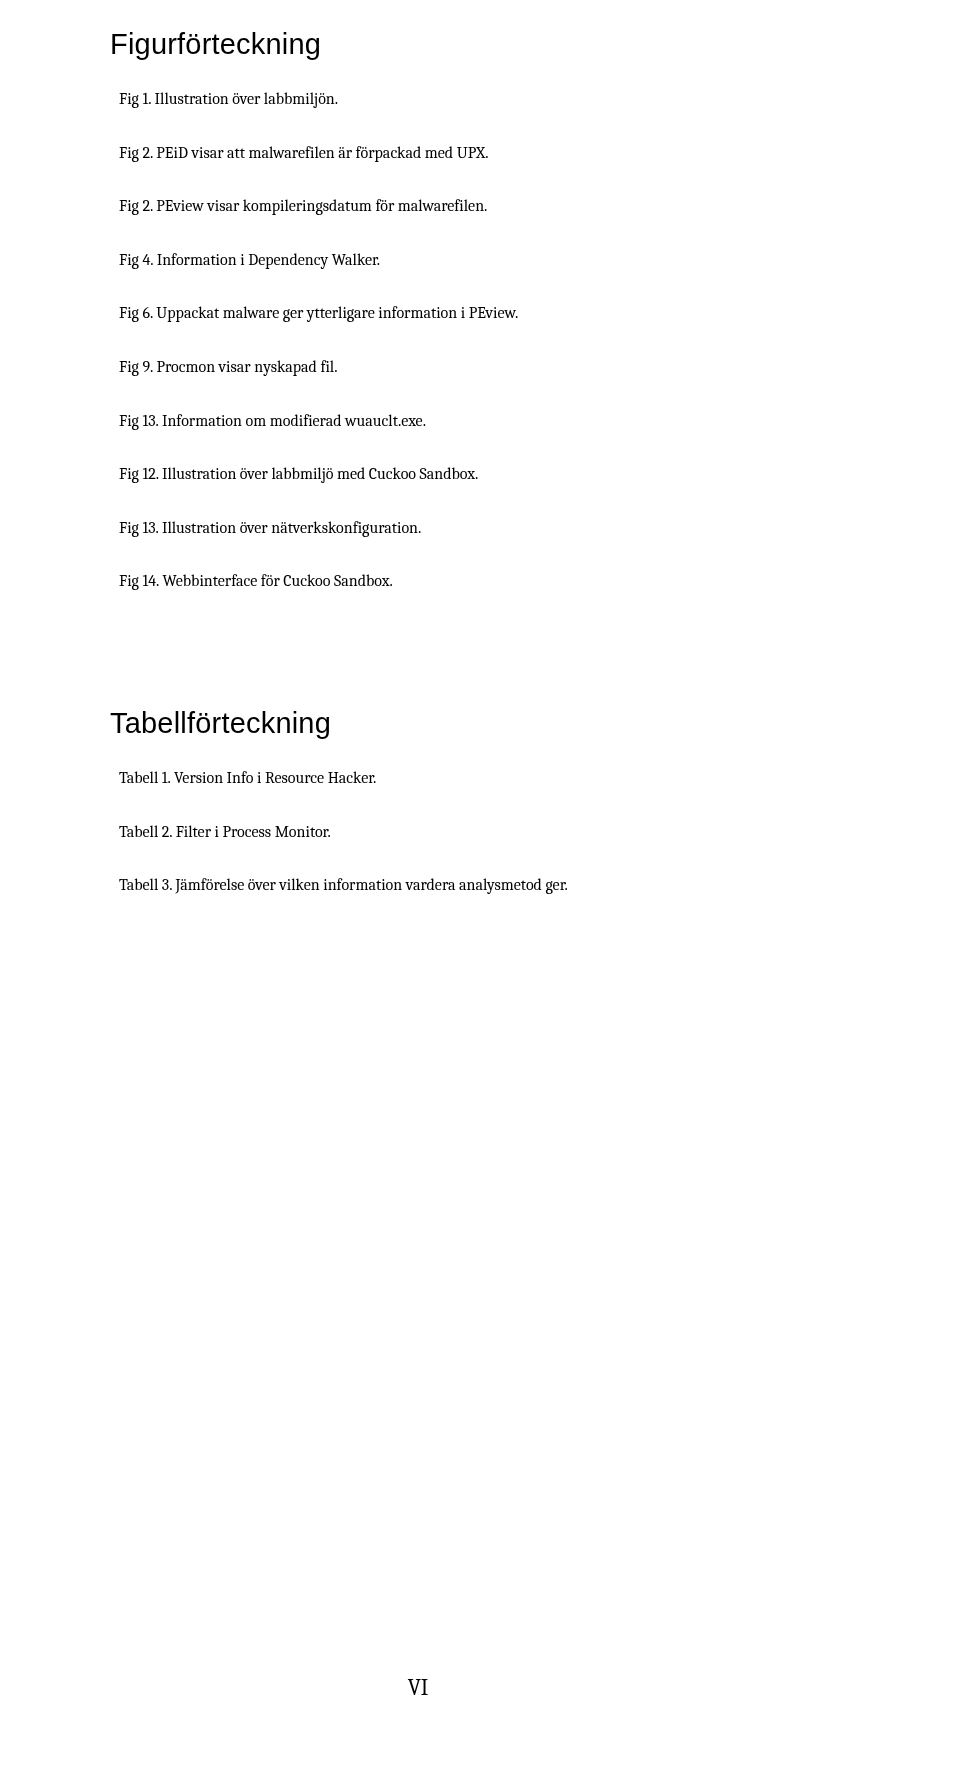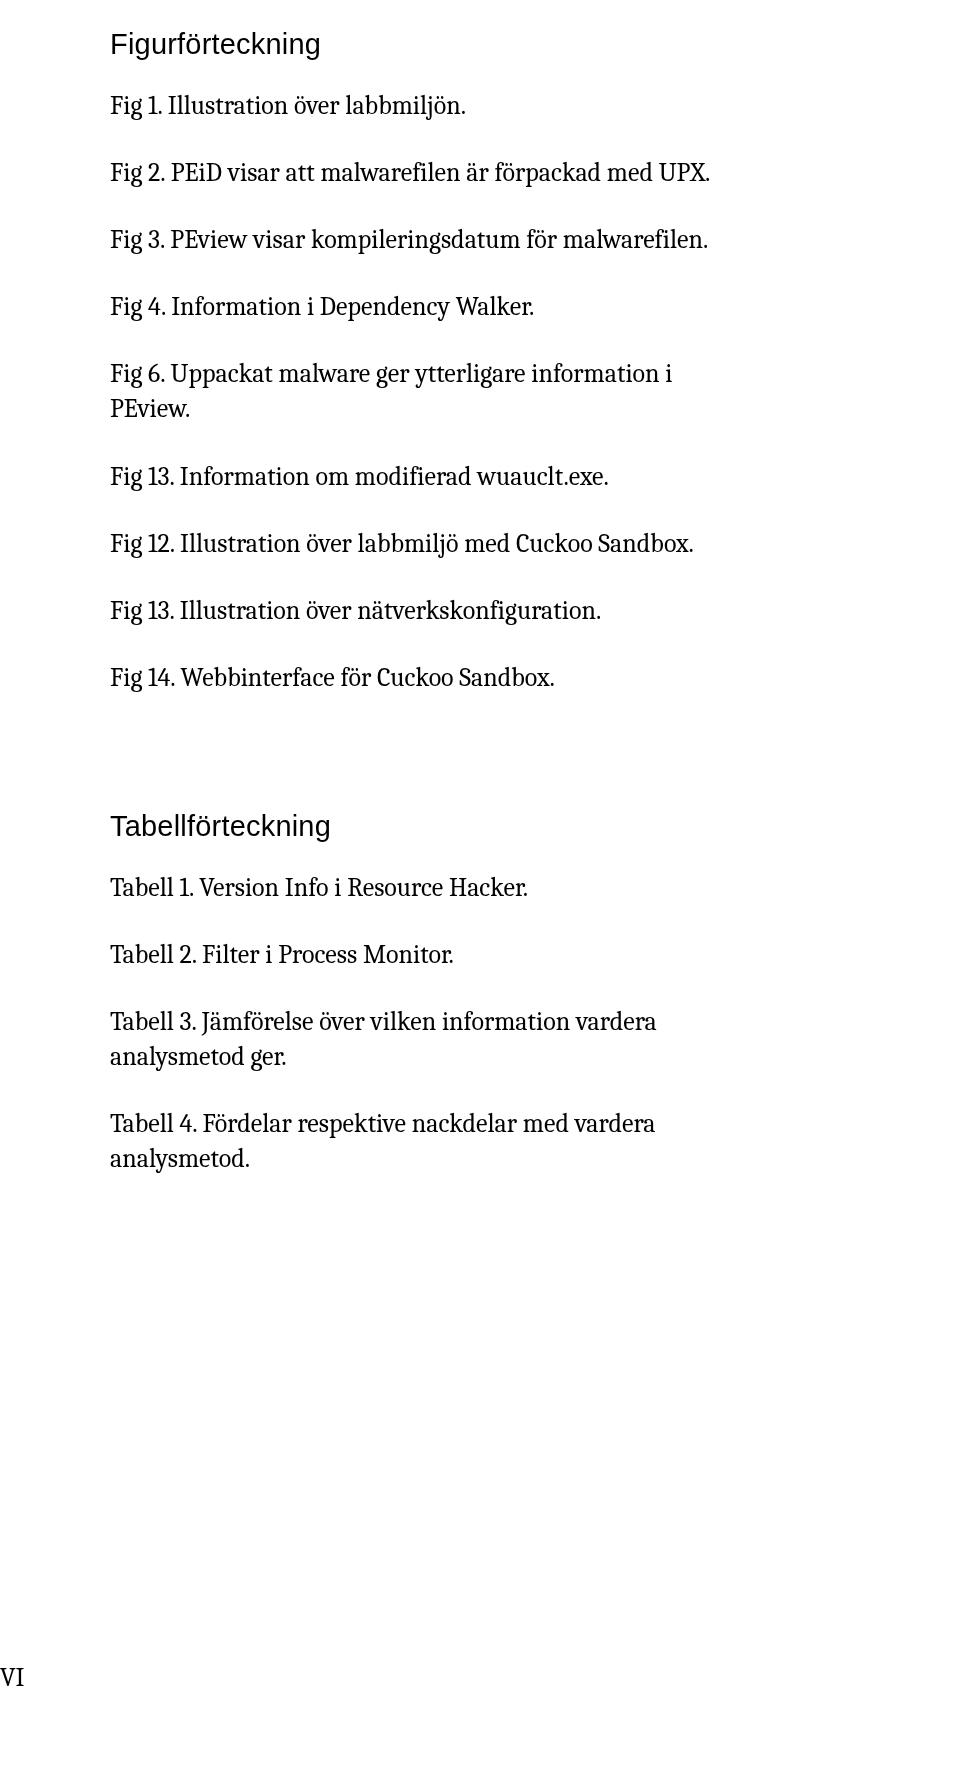--- a/index.html
+++ b/index.html
@@ -18,57 +18,58 @@
   }
   h2.section-heading {
     font-family: Arial, Helvetica, sans-serif;
     font-size: 29px;
     font-weight: 400;
     margin: 0 0 28px 0;
     color: #000;
     letter-spacing: 0.2px;
   }
   .entry {
-    font-size: 26px;
+    font-size: 16px;
     line-height: 1.35;
-    margin: 0 0 32px 0;
+    margin: 0 0 32px 9px;
   }
   .section-gap {
     height: 82px;
   }
   .page-number {
     position: absolute;
-    bottom: 94px;
+    bottom: 86px;
     left: 0;
     width: 100%;
-    font-size: 26px;
+    text-align: center;
+    font-size: 22px;
     font-family: Cambria, Georgia, "Times New Roman", serif;
   }
 </style>
 </head>
 <body>
 
 <div class="page">
 
   <h2 class="section-heading">Figurförteckning</h2>
 
   <p class="entry">Fig 1. Illustration över labbmiljön.</p>
   <p class="entry">Fig 2. PEiD visar att malwarefilen är förpackad med UPX.</p>
-  <p class="entry">Fig 3. PEview visar kompileringsdatum för malwarefilen.</p>
+  <p class="entry">Fig 2. PEview visar kompileringsdatum för malwarefilen.</p>
   <p class="entry">Fig 4. Information i Dependency Walker.</p>
   <p class="entry">Fig 6. Uppackat malware ger ytterligare information i PEview.</p>
+  <p class="entry">Fig 9. Procmon visar nyskapad fil.</p>
   <p class="entry">Fig 13. Information om modifierad wuauclt.exe.</p>
   <p class="entry">Fig 12. Illustration över labbmiljö med Cuckoo Sandbox.</p>
   <p class="entry">Fig 13. Illustration över nätverkskonfiguration.</p>
   <p class="entry">Fig 14. Webbinterface för Cuckoo Sandbox.</p>
 
   <div class="section-gap"></div>
 
   <h2 class="section-heading">Tabellförteckning</h2>
 
   <p class="entry">Tabell 1. Version Info i Resource Hacker.</p>
   <p class="entry">Tabell 2. Filter i Process Monitor.</p>
   <p class="entry">Tabell 3. Jämförelse över vilken information vardera analysmetod ger.</p>
-  <p class="entry">Tabell 4. Fördelar respektive nackdelar med vardera analysmetod.</p>
 
   <div class="page-number">VI</div>
 
 </div>
 
 </body></html>

